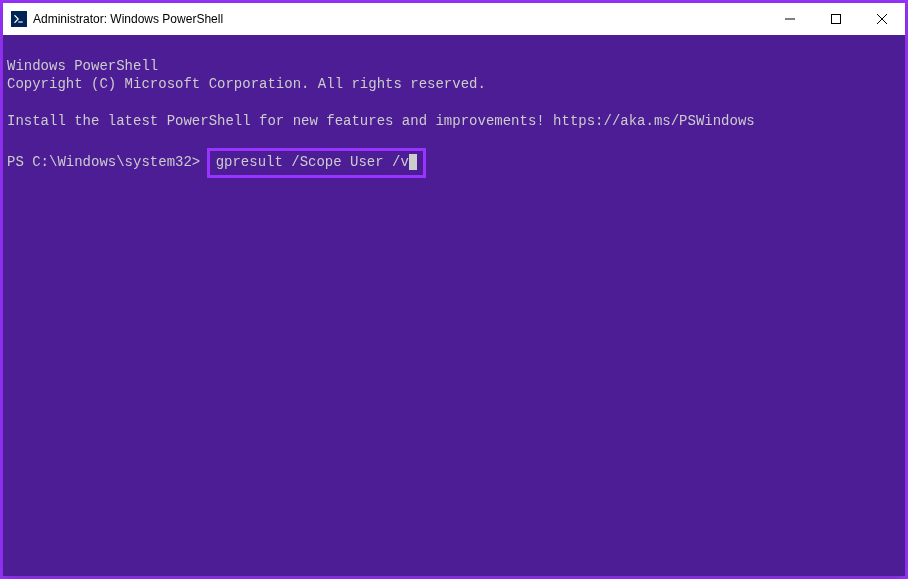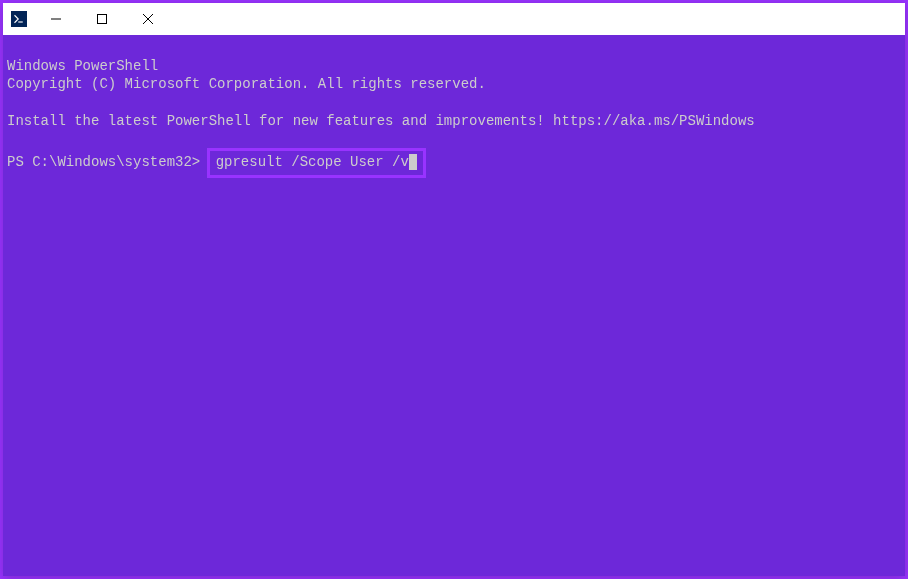--- a/index.html
+++ b/index.html
@@ -61,21 +61,21 @@
       background: transparent;
       border: none;
       cursor: pointer;
     }
     .win-btn svg {
       width: 10px;
       height: 10px;
     }
     .terminal {
       flex: 1;
-      background: #6d28d9;
+      background: #4c1d95;
       color: #cccccc;
       font-family: Consolas, "Courier New", monospace;
       font-size: 14px;
       line-height: 1.3;
       padding: 4px 4px;
       overflow: hidden;
       white-space: pre;
     }
     .terminal-line {
       white-space: pre;
@@ -101,20 +101,21 @@
 <body>
 
 <div class="window">
   <div class="titlebar">
     <div class="titlebar-icon">
       <svg viewBox="0 0 16 16">
         <path d="M2 3 L7 8 L2 13" stroke="#ffffff" stroke-width="1.5" fill="none"></path>
         <path d="M7 12 L13 12" stroke="#ffffff" stroke-width="1.5"></path>
       </svg>
     </div>
+    <div class="titlebar-title">Administrator: Windows PowerShell</div>
     <div class="window-controls">
       <button class="win-btn">
         <svg viewBox="0 0 10 10">
           <line x1="0" y1="5" x2="10" y2="5" stroke="#000" stroke-width="1"></line>
         </svg>
       </button>
       <button class="win-btn">
         <svg viewBox="0 0 10 10">
           <rect x="0.5" y="0.5" width="9" height="9" stroke="#000" stroke-width="1" fill="none"></rect>
         </svg>

